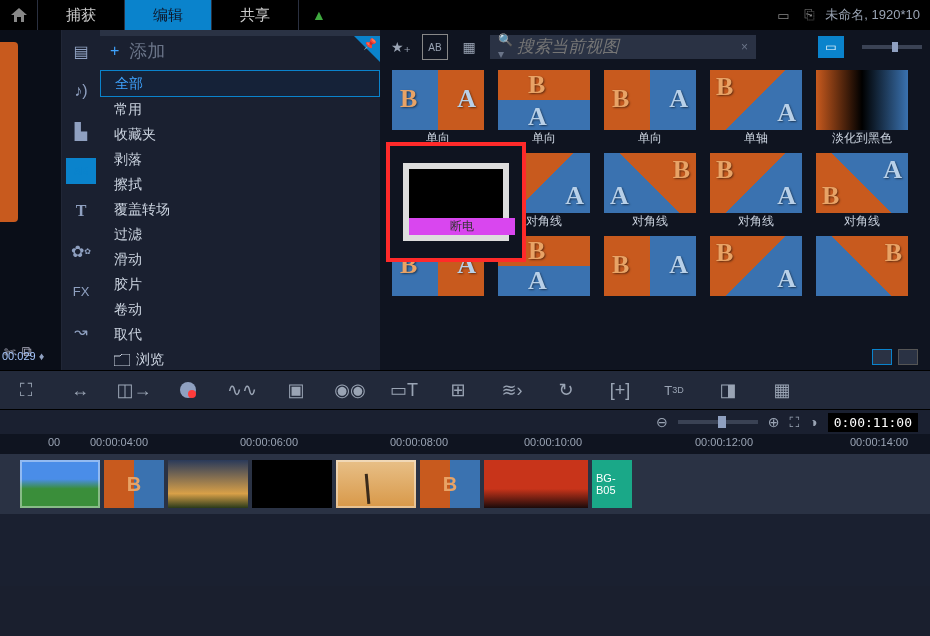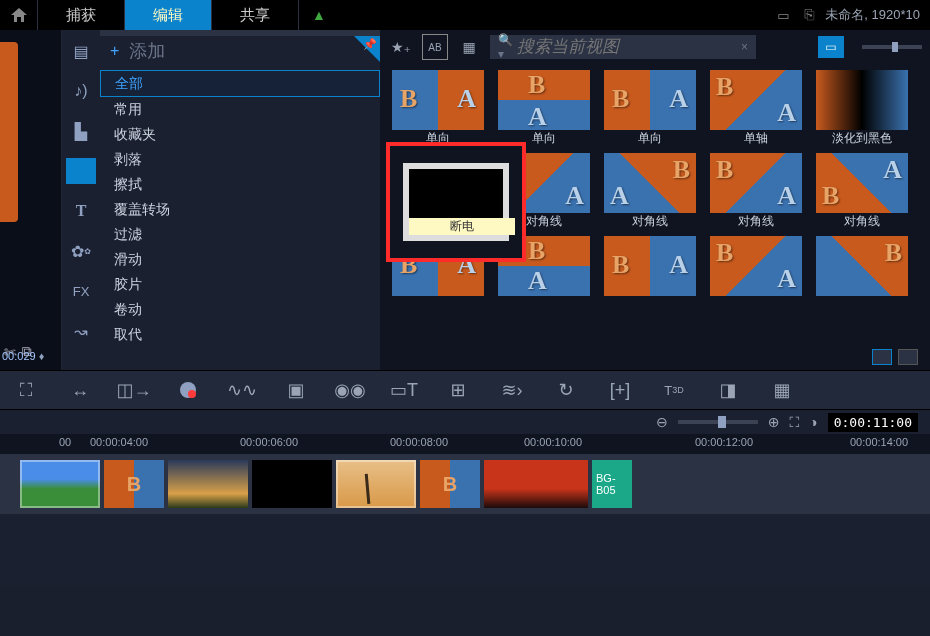--- a/index.html
+++ b/index.html
@@ -29,21 +29,21 @@
     font-size:14px;
   }
   .tab {
     padding: 0 28px;
     display:flex; align-items:center;
     border-right: 1px solid #2a3040;
     color:#ccc;
     font-size:15px;
     cursor:pointer;
   }
-  .tab.active { background:#0a83cc; color:#fef9c3; }
+  .tab.active { background:#0a83cc; color:#0f172a; }
   .up-arrow { width:40px; display:flex; align-items:center; justify-content:center; color:#3fa93f; font-size:14px;}
   .topbar .right {
     margin-left:auto;
     padding-right:10px;
     display:flex; align-items:center;
     color:#9aa4b4;
     font-size:13px;
     gap: 6px;
   }
   .top-icon { width:20px; height:20px; display:flex; align-items:center; justify-content:center; color:#888;}
@@ -263,21 +263,21 @@
     width:94px; height:66px;
     background:#000;
   }
   .selected-thumb-overlay .lbl {
     position:absolute;
     bottom:6px;
     width:100%;
     text-align:center;
     font-size:12px;
     color:#333;
-    background:#fef9c3;
+    background:#d946ef;
   }
 
   .grid-footer-icons {
     position:absolute;
     right:12px;
     bottom:5px;
     display:flex;
     gap:6px;
   }
   .gfi { width:20px; height:16px; background:#2a3244; border:1px solid #0a83cc; }
@@ -462,20 +462,26 @@
       <div class="cat-item">常用</div>
       <div class="cat-item">收藏夹</div>
       <div class="cat-item">剥落</div>
       <div class="cat-item">擦拭</div>
       <div class="cat-item">覆盖转场</div>
       <div class="cat-item">过滤</div>
       <div class="cat-item">滑动</div>
       <div class="cat-item">胶片</div>
       <div class="cat-item">卷动</div>
       <div class="cat-item">取代</div>
+      <div class="cat-browse">
+        <svg width="16" height="12" viewBox="0 0 16 12">
+            <path d="M0 2 L6 2 L8 0 L16 0 V12 H0 Z" fill="none" stroke="#ccd4e0"></path>
+          </svg>
+        <span>浏览</span>
+      </div>
     </div>
   </div>
 
   <div class="grid-col">
     <div class="grid-toolbar">
       <div class="gtb-icon">★₊</div>
       <div class="gtb-icon" style="font-size:10px;border:1px solid #888;padding:0 2px;">AB</div>
       <div class="gtb-icon">▦</div>
       <div class="search-wrap">
         <span style="margin-right:4px;">🔍▾</span>
@@ -671,21 +677,21 @@
   <div class="zoom-slider">
       <div class="th"></div>
     </div>
   <span class="zic">⊕</span>
   <span class="zic">⛶</span>
   <span class="zic">◑</span>
   <span class="timecode-box">0:00:11:00</span>
 </div>
 
 <div class="ruler">
-  <span class="tick" style="left:15px;padding-left:44px;">00</span>
+  <span class="tick" style="left:4px;padding-left:44px;">00</span>
   <span class="tick" style="left:90px;">00:00:04:00</span>
   <span class="tick" style="left:240px;">00:00:06:00</span>
   <span class="tick" style="left:390px;">00:00:08:00</span>
   <span class="tick" style="left:524px;">00:00:10:00</span>
   <span class="tick" style="left:695px;">00:00:12:00</span>
   <span class="tick" style="left:850px;">00:00:14:00</span>
 </div>
 
 <div class="tl-track">
   <div style="width:16px;"></div>

